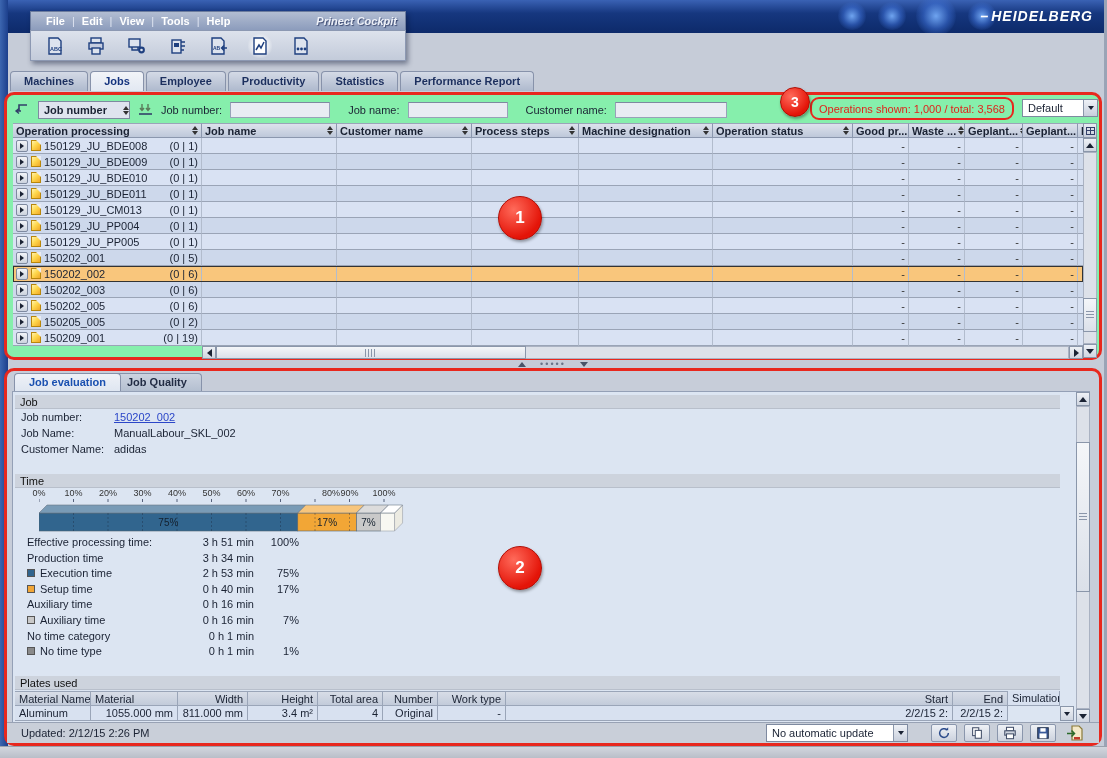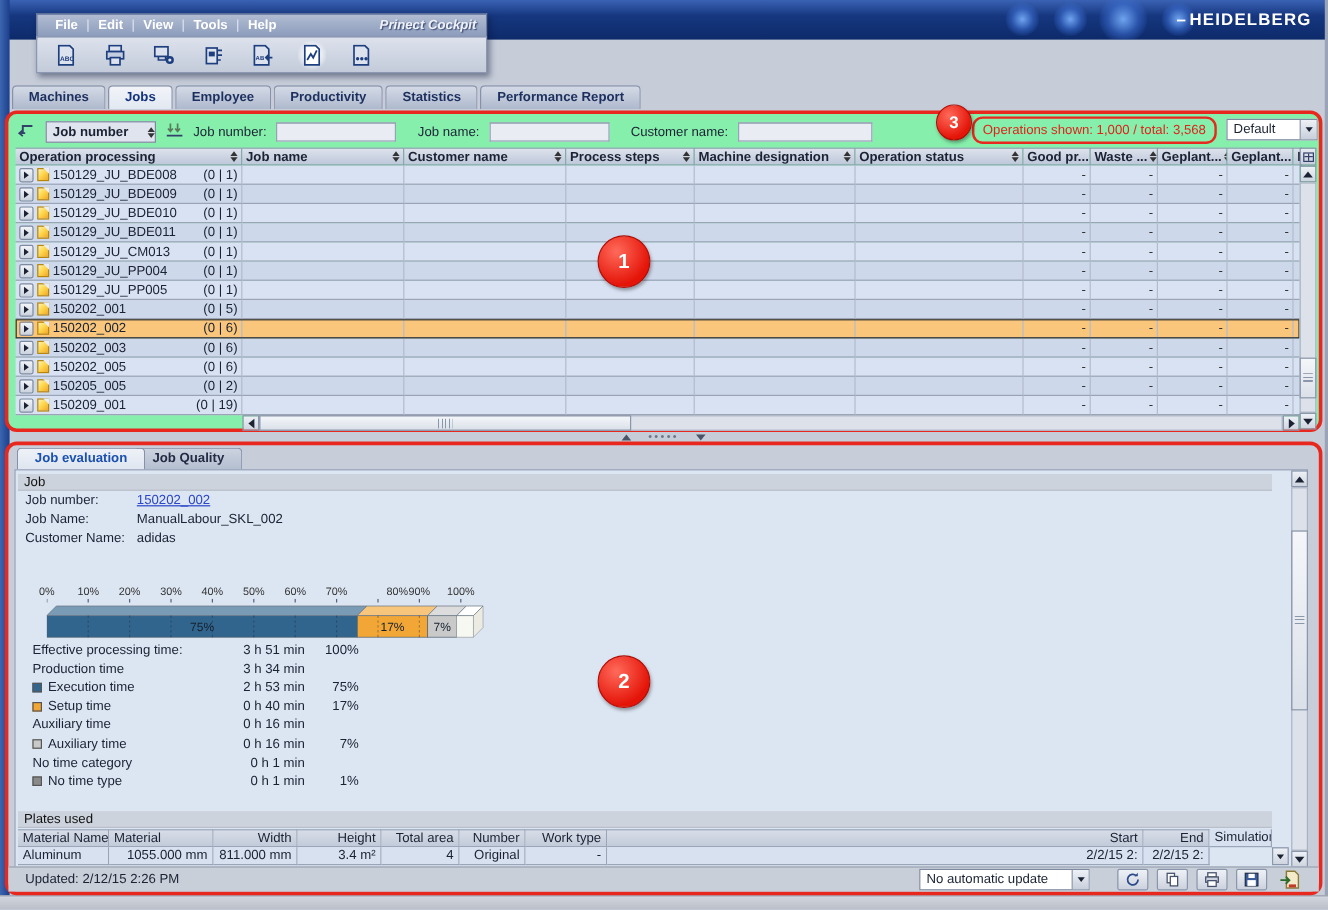--- a/index.html
+++ b/index.html
@@ -2,21 +2,21 @@
 <html><head>
 <meta charset="utf-8">
 <style>
   * { margin:0; padding:0; box-sizing:border-box; }
   html,body { width:1107px; height:758px; }
   body { font-family:"Liberation Sans","DejaVu Sans",sans-serif; font-size:11px; color:#1a2233;
          background:#c6ccd8; position:relative; overflow:hidden; }
 
   
   .top-band { position:absolute; left:0; top:0; width:1107px; height:33px;
-              background:linear-gradient(#3a62b4 0%, #16377f 40%, #0d2a6a 100%); overflow:hidden; }
+              background:linear-gradient(#3a62b4 0%, #16377f 40%, #0d2a6a 100%); overflow:hidden;font-style:italic; }
   .glow { position:absolute; border-radius:50%; background:radial-gradient(circle,#6fa4f0 0%, rgba(60,110,210,.55) 45%, rgba(20,50,120,0) 75%); }
   .left-border { position:absolute; left:0; top:0; width:8px; height:746px;
                  background:linear-gradient(to right,#3c66b0,#1c3f8c); }
   .bottom-strip { position:absolute; left:0; top:746px; width:1107px; height:12px;
                   background:linear-gradient(#d2d6de,#b9bec8); border-top:1px solid #9aa0ac; }
   .right-edge { position:absolute; right:0; top:0; width:3px; height:746px; background:#9aa4b6; }
   .brand { position:absolute; right:14px; top:8px; color:#fff; font-weight:bold; font-size:14px;
            letter-spacing:1px; }
   .brand::before { content:"–"; margin-right:2px; }
 
@@ -662,20 +662,21 @@
   <div class="dtab inactive">Job Quality</div>
 
   <div class="content-box">
     <div class="sec-hdr" style="top:3px">Job</div>
     <div id="job-fields">
         <div class="field-row" style="top: 19px;"><span class="fl">Job number:</span><span class="fv-link">150202_002</span></div>
         <div class="field-row" style="top: 35px;"><span class="fl">Job Name:</span><span>ManualLabour_SKL_002</span></div>
         <div class="field-row" style="top: 51px;"><span class="fl">Customer Name:</span><span>adidas</span></div>
       </div>
 
+    <div class="sec-hdr" style="top:82px">Time</div>
     <div id="time-scale">
         <span class="scale-tick" style="left: 9px; top: 96px;">0%</span>
         <span class="scale-tick" style="left: 43.5px; top: 96px;">10%</span>
         <span class="scale-tick" style="left: 78px; top: 96px;">20%</span>
         <span class="scale-tick" style="left: 112.5px; top: 96px;">30%</span>
         <span class="scale-tick" style="left: 147px; top: 96px;">40%</span>
         <span class="scale-tick" style="left: 181.5px; top: 96px;">50%</span>
         <span class="scale-tick" style="left: 216px; top: 96px;">60%</span>
         <span class="scale-tick" style="left: 250.5px; top: 96px;">70%</span>
         <span class="scale-tick" style="left: 285px; top: 96px; margin-left: 16px;">80%</span>

